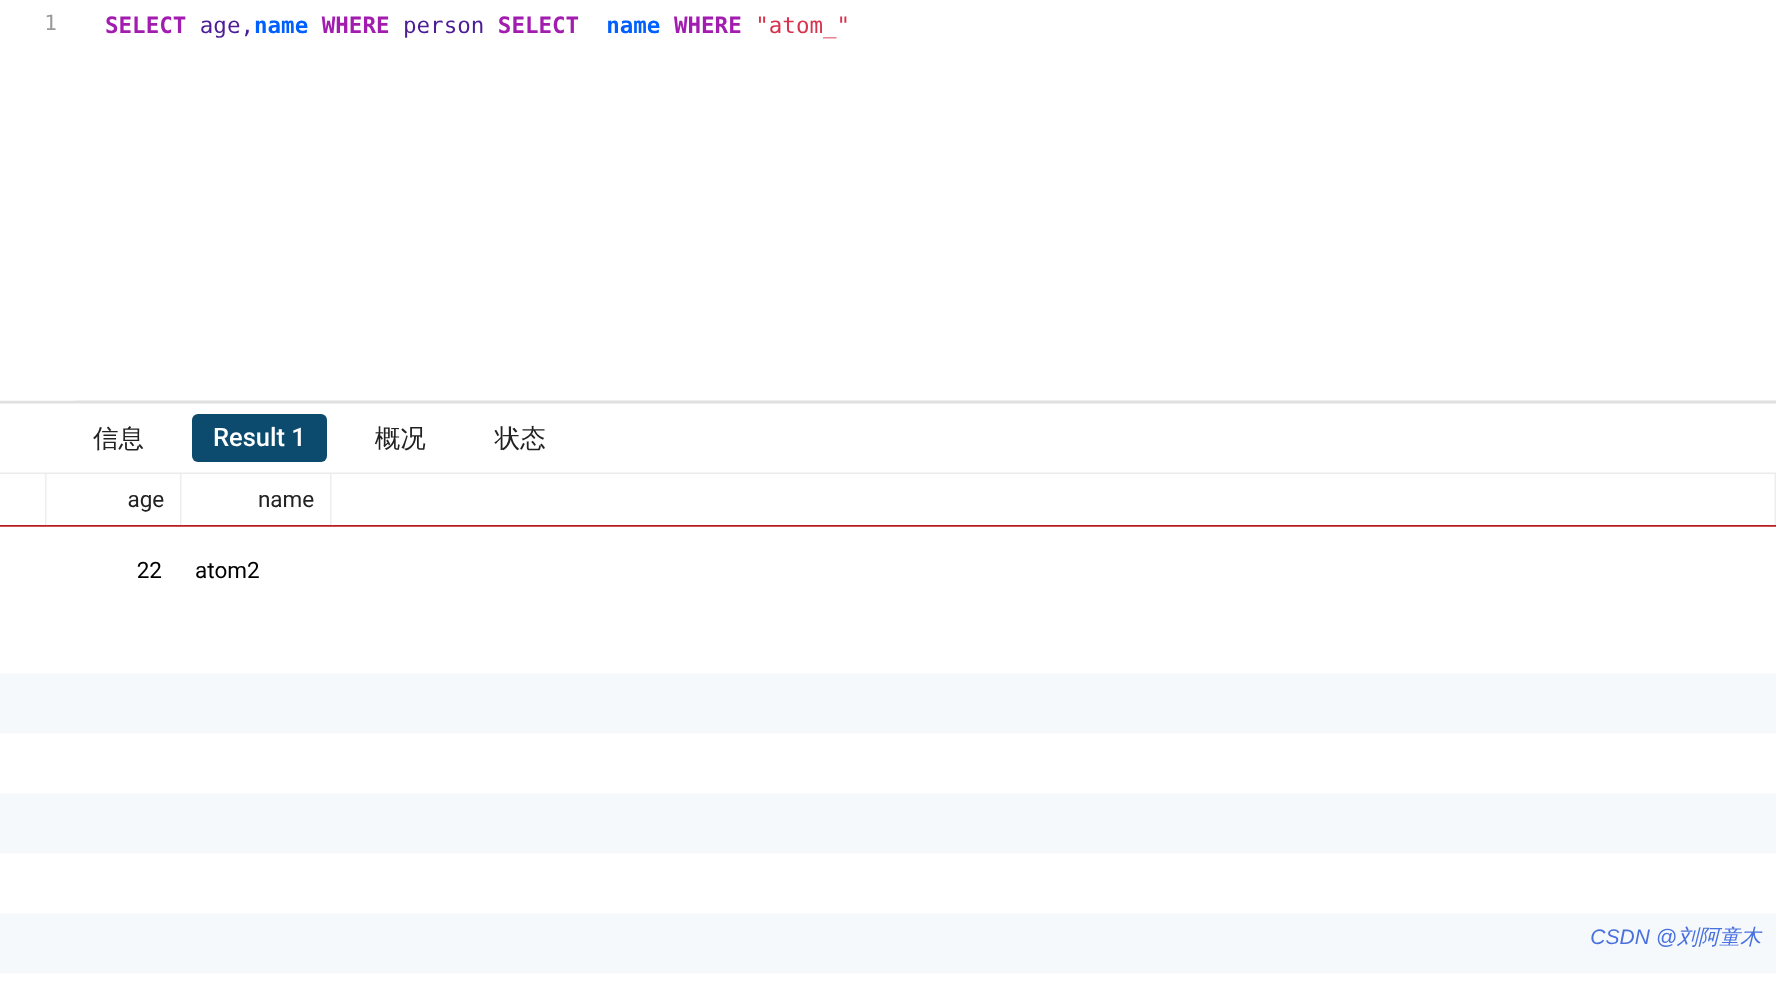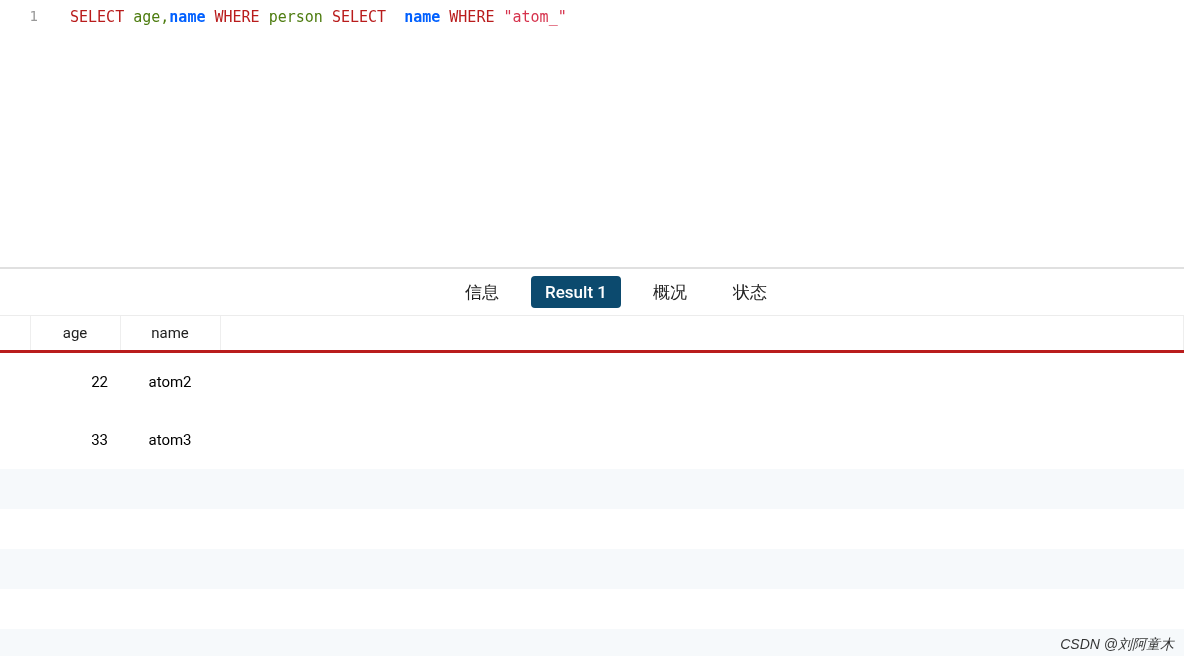--- a/index.html
+++ b/index.html
@@ -33,31 +33,31 @@
       user-select: none;
     }
     .code-area {
       flex: 1;
       padding-top: 8px;
       font-family: Menlo, Monaco, Consolas, monospace;
       font-size: 15px;
       white-space: pre;
       padding-left: 20px;
     }
-    .kw { color: #b91c1c; font-weight: 400; }
-    .ident { color: #4d7c0f; }
+    .kw { color: #a21caf; font-weight: 700; }
+    .ident { color: #4c1d95; }
     .col { color: #0060ff; font-weight: 600; }
     .str { color: #d6334d; }
     .tabs-bar {
       height: 48px;
       border-top: 1px solid #e0e0e0;
       border-bottom: 1px solid #ececec;
       display: flex;
       align-items: center;
-      justify-content: center;
+      justify-content: flex-start;
       gap: 18px;
       font-size: 17px;
       padding-left: 48px;
     }
     .tab {
       padding: 6px 14px;
       border-radius: 4px;
       cursor: pointer;
       color: #222;
     }
@@ -69,56 +69,56 @@
     .result-pane {
       height: 340px;
       overflow: auto;
       font-size: 15px;
     }
     .result-table {
       width: 100%;
       border-collapse: collapse;
     }
     .result-table th {
-      text-align: center;
+      text-align: right;
       font-weight: 400;
       color: #222;
       padding: 8px 10px;
-      border-bottom: 3px solid #b91c1c;
+      border-bottom: 1px solid #b91c1c;
       border-right: 1px solid #eee;
       background: #fff;
     }
     .result-table td {
       padding: 20px 10px;
       height: 28px;
     }
     .row-num-col {
       width: 30px;
       background: #fff;
     }
     .col-age {
       width: 90px;
       text-align: right;
       padding-right: 12px !important;
     }
     .col-name {
       width: 100px;
-      text-align: center;
+      text-align: left;
     }
     .result-table tbody tr:nth-child(2n+3) td {
       background: #f6f9fb;
     }
     .th-age { padding-left: 10px; }
     .th-name { padding-left: 6px; }
     .th-rest { width: auto; border-right: none; }
     .watermark {
       position: absolute;
       right: 10px;
-      bottom: 2px;
-      color: #000000;
+      bottom: 22px;
+      color: #1d4ed8;
       font-size: 14px;
       font-style: italic;
       font-family: sans-serif;
       opacity: 0.8;
     }
   </style>
 </head>
 <body>
 
 <div class="editor-pane">
@@ -146,26 +146,20 @@
       </tr>
     </thead>
     <tbody>
       <tr>
         <td class="row-num-col"></td>
         <td class="col-age">22</td>
         <td class="col-name">atom2</td>
         <td></td>
       </tr>
       <tr>
-        <td class="row-num-col"></td>
-        <td class="col-age">33</td>
-        <td class="col-name">atom3</td>
-        <td></td>
-      </tr>
-      <tr>
           <td class="row-num-col"></td>
           <td class="col-age"></td>
           <td class="col-name"></td>
           <td></td>
         </tr>
       <tr>
           <td class="row-num-col"></td>
           <td class="col-age"></td>
           <td class="col-name"></td>
           <td></td>

